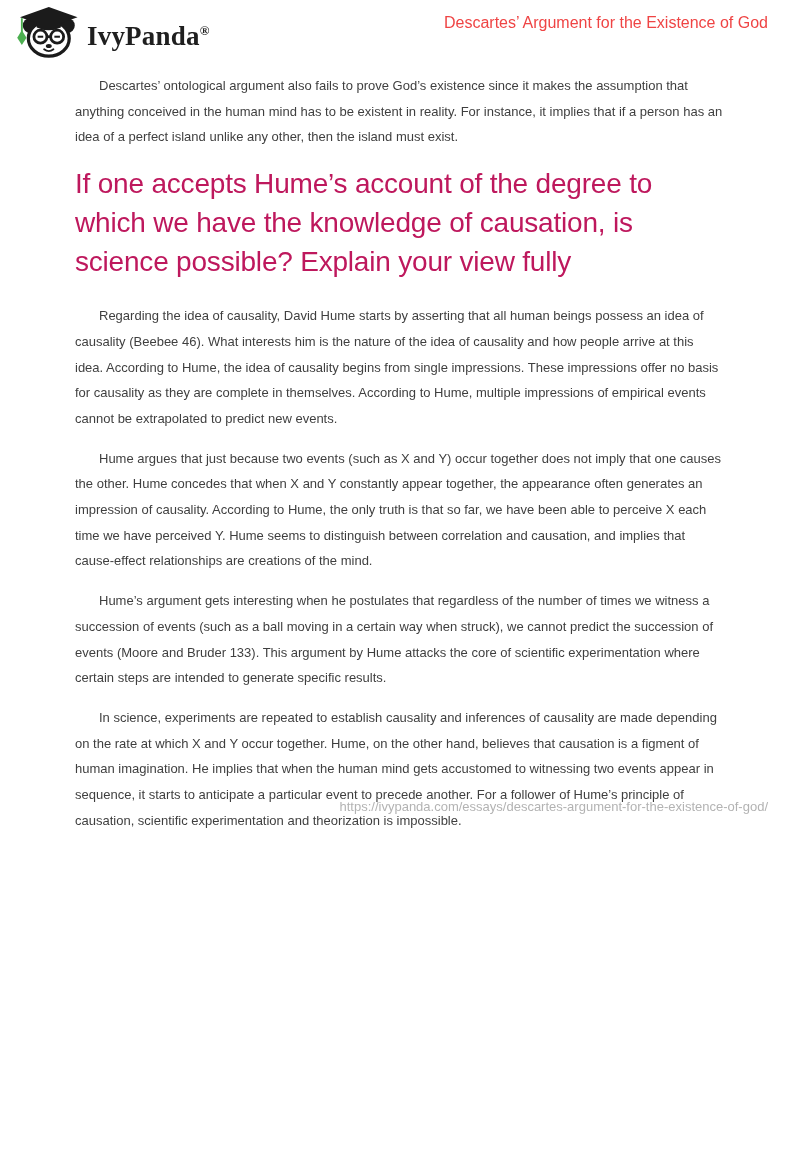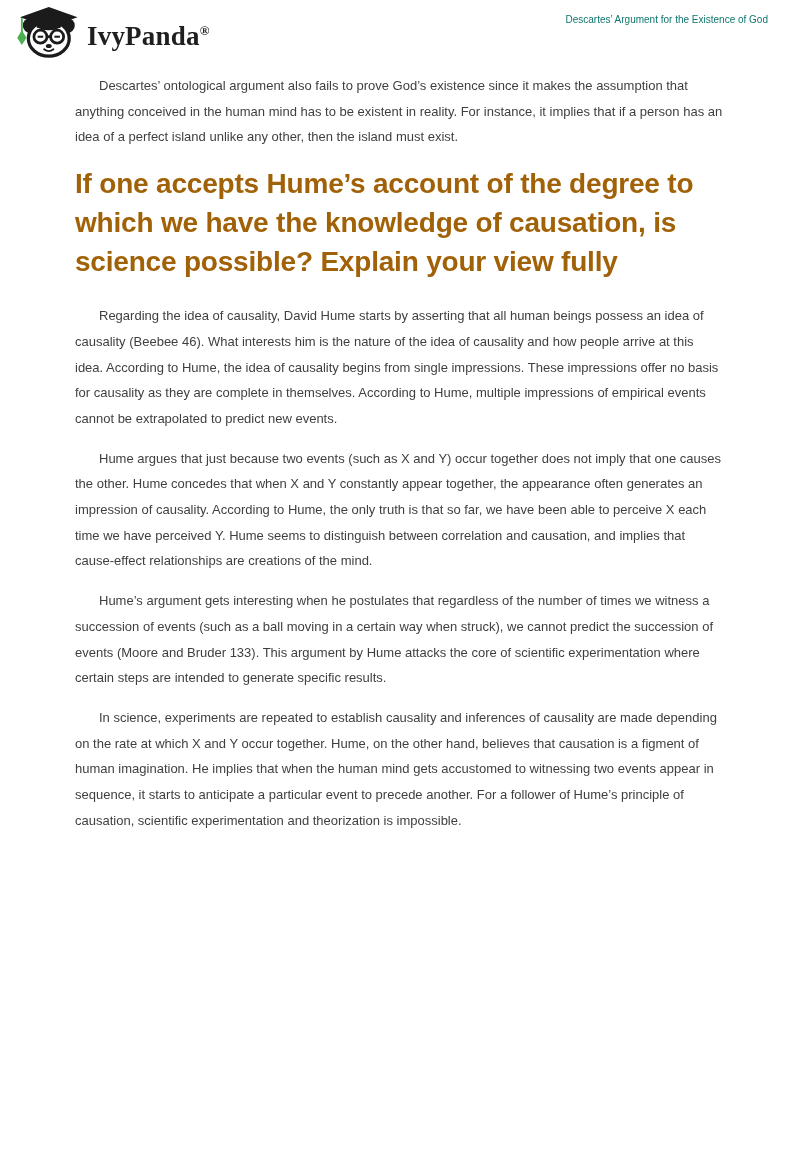--- a/index.html
+++ b/index.html
@@ -32,42 +32,42 @@
     font-size: 27px;
     color: #1f1f1f;
     letter-spacing: 0.2px;
     line-height: 1;
     padding-top: 6px;
   }
   .brand-name sup { font-size: 13px; vertical-align: super; }
   .doc-title {
     position: absolute;
     top: 14px; right: 32px;
-    font-size: 10px;
-    color: #0f766e;
+    font-size: 16px;
+    color: #ef4444;
   }
   .content {
     position: absolute;
     top: 73px;
     left: 75px;
     width: 648px;
   }
   .body-para {
     font-size: 13px;
     line-height: 25.7px;
     color: #3f3f3f;
     text-indent: 24px;
     margin-bottom: 14px;
     text-align: left;
   }
   .essay-heading {
     font-size: 28px;
     line-height: 39px;
-    font-weight: 700;
-    color: #a16207;
+    font-weight: 400;
+    color: #be185d;
     letter-spacing: -0.2px;
     margin: 13px 0 22px 0;
   }
   .source-url {
     position: absolute;
     right: 32px;
     bottom: 14px;
     font-size: 13px;
     color: #b3b3b3;
     cursor: pointer;
@@ -112,14 +112,15 @@
 
   <main class="content">
     <p class="body-para">Descartes’ ontological argument also fails to prove God’s existence since it makes the assumption that anything conceived in the human mind has to be existent in reality. For instance, it implies that if a person has an idea of a perfect island unlike any other, then the island must exist.</p>
     <h1 class="essay-heading">If one accepts Hume’s account of the degree to which we have the knowledge of causation, is science possible? Explain your view fully</h1>
     <p class="body-para">Regarding the idea of causality, David Hume starts by asserting that all human beings possess an idea of causality (Beebee 46). What interests him is the nature of the idea of causality and how people arrive at this idea. According to Hume, the idea of causality begins from single impressions. These impressions offer no basis for causality as they are complete in themselves. According to Hume, multiple impressions of empirical events cannot be extrapolated to predict new events.</p>
     <p class="body-para">Hume argues that just because two events (such as X and Y) occur together does not imply that one causes the other. Hume concedes that when X and Y constantly appear together, the appearance often generates an impression of causality. According to Hume, the only truth is that so far, we have been able to perceive X each time we have perceived Y. Hume seems to distinguish between correlation and causation, and implies that cause-effect relationships are creations of the mind.</p>
     <p class="body-para">Hume’s argument gets interesting when he postulates that regardless of the number of times we witness a succession of events (such as a ball moving in a certain way when struck), we cannot predict the succession of events (Moore and Bruder 133). This argument by Hume attacks the core of scientific experimentation where certain steps are intended to generate specific results.</p>
     <p class="body-para">In science, experiments are repeated to establish causality and inferences of causality are made depending on the rate at which X and Y occur together. Hume, on the other hand, believes that causation is a figment of human imagination. He implies that when the human mind gets accustomed to witnessing two events appear in sequence, it starts to anticipate a particular event to precede another. For a follower of Hume’s principle of causation, scientific experimentation and theorization is impossible.</p>
   </main>
 
+  <div class="source-url">https://ivypanda.com/essays/descartes-argument-for-the-existence-of-god/</div>
 
 </div>
 
 </body></html>

